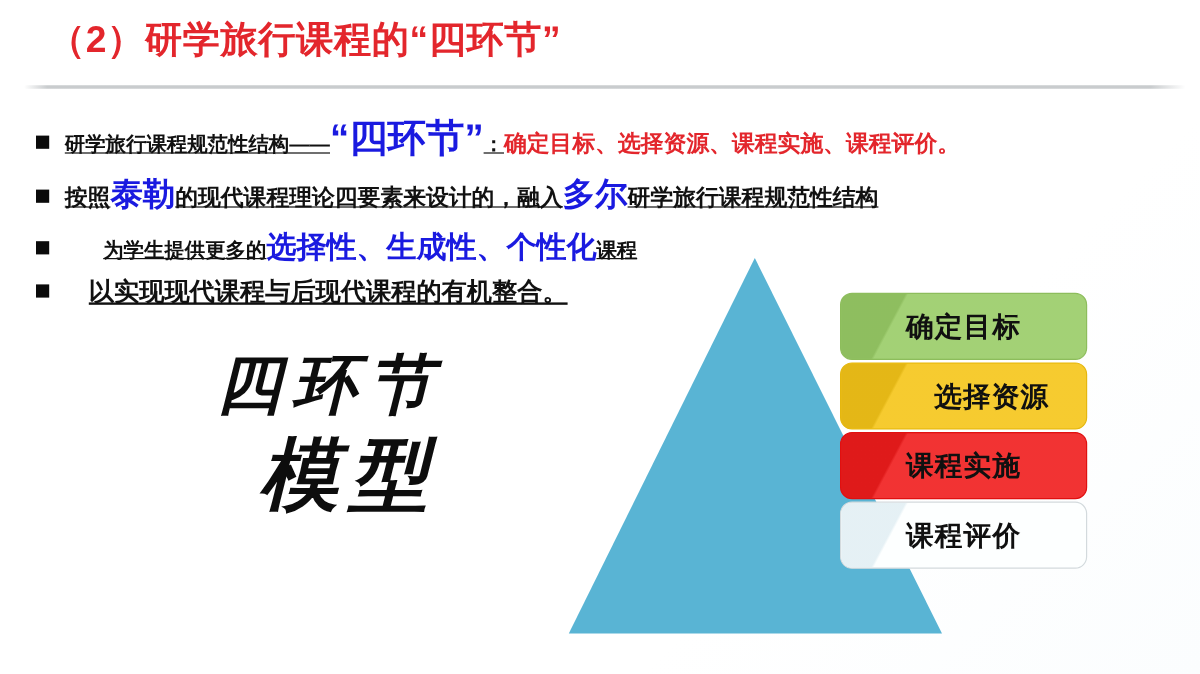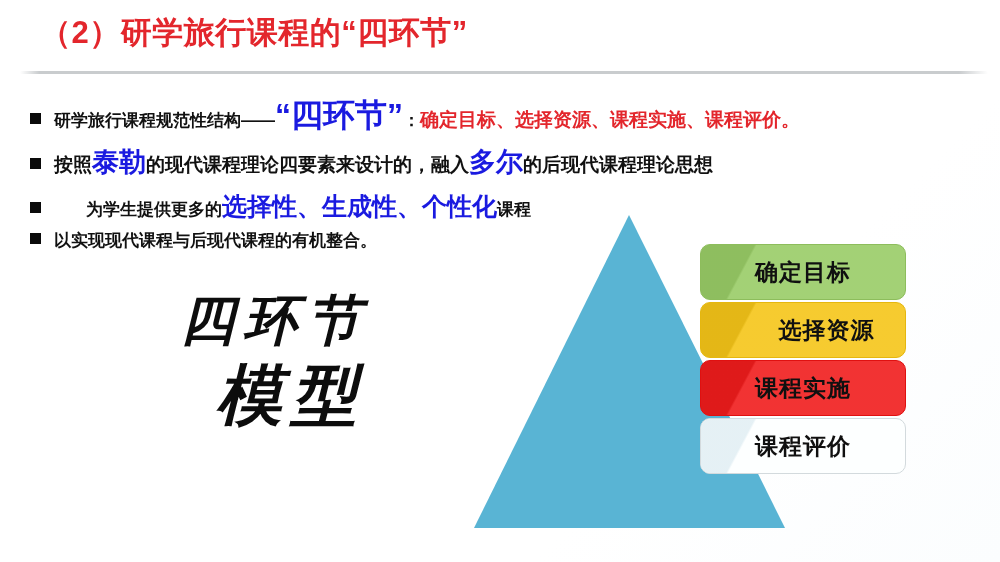--- a/index.html
+++ b/index.html
@@ -67,36 +67,36 @@
     background: #0a0a0a;
     margin-right: 13px;
     position: relative;
     top: -2px;
   }
   .bullet-text {
     flex: 1 1 auto;
     line-height: 1.2;
   }
   .seg { display: inline; }
-  .blk  { color: #111111; font-weight: bold; }
+  .blk  { color: #111111; font-weight: bold; text-decoration: underline; }
   .blu  { color: #1a1ae0; font-weight: bold; }
   .red  { color: #e3262c; font-weight: bold; }
 
   
   .r1 .bullet-text { font-size: 17px; }
   .r1 .s-big { font-size: 32px; }
   .r1 .s-red { font-size: 19px; }
 
   .r2 .bullet-text { font-size: 19px; }
   .r2 .s-big { font-size: 27px; }
 
   .r3 .bullet-text { font-size: 17px; }
   .r3 .s-big { font-size: 25px; }
 
-  .r4 .bullet-text { font-size: 17px; }
+  .r4 .bullet-text { font-size: 21px; margin-left: 20px; }
 
   
   .calligraphy {
     position: absolute;
     left: 150px;
     top: 292px;
     width: 250px;
     text-align: center;
     color: #0d0d0d;
     font-family: "DejaVu Serif", "Liberation Serif", serif;
@@ -189,21 +189,21 @@
     <div class="bullet-row r1">
       <span class="bullet-marker"></span>
       <span class="bullet-text">
         <span class="seg blk">研学旅行课程规范性结构——</span><span class="seg blu s-big">“四环节”</span><span class="seg blk">：</span><span class="seg red s-red">确定目标、选择资源、课程实施、课程评价。</span>
       </span>
     </div>
 
     <div class="bullet-row r2">
       <span class="bullet-marker"></span>
       <span class="bullet-text">
-        <span class="seg blk">按照</span><span class="seg blu s-big">泰勒</span><span class="seg blk">的现代课程理论四要素来设计的，融入</span><span class="seg blu s-big">多尔</span><span class="seg blk">的后现代课程理论思想</span>
+        <span class="seg blk">按照</span><span class="seg blu s-big">泰勒</span><span class="seg blk">的现代课程理论四要素来设计的，融入</span><span class="seg blu s-big">多尔</span><span class="seg blk">研学旅行课程规范性结构</span>
       </span>
     </div>
 
     <div class="bullet-row r3">
       <span class="bullet-marker"></span>
       <span class="bullet-text">
         <span class="seg blk">为学生提供更多的</span><span class="seg blu s-big">选择性、生成性、个性化</span><span class="seg blk">课程</span>
       </span>
     </div>
 

